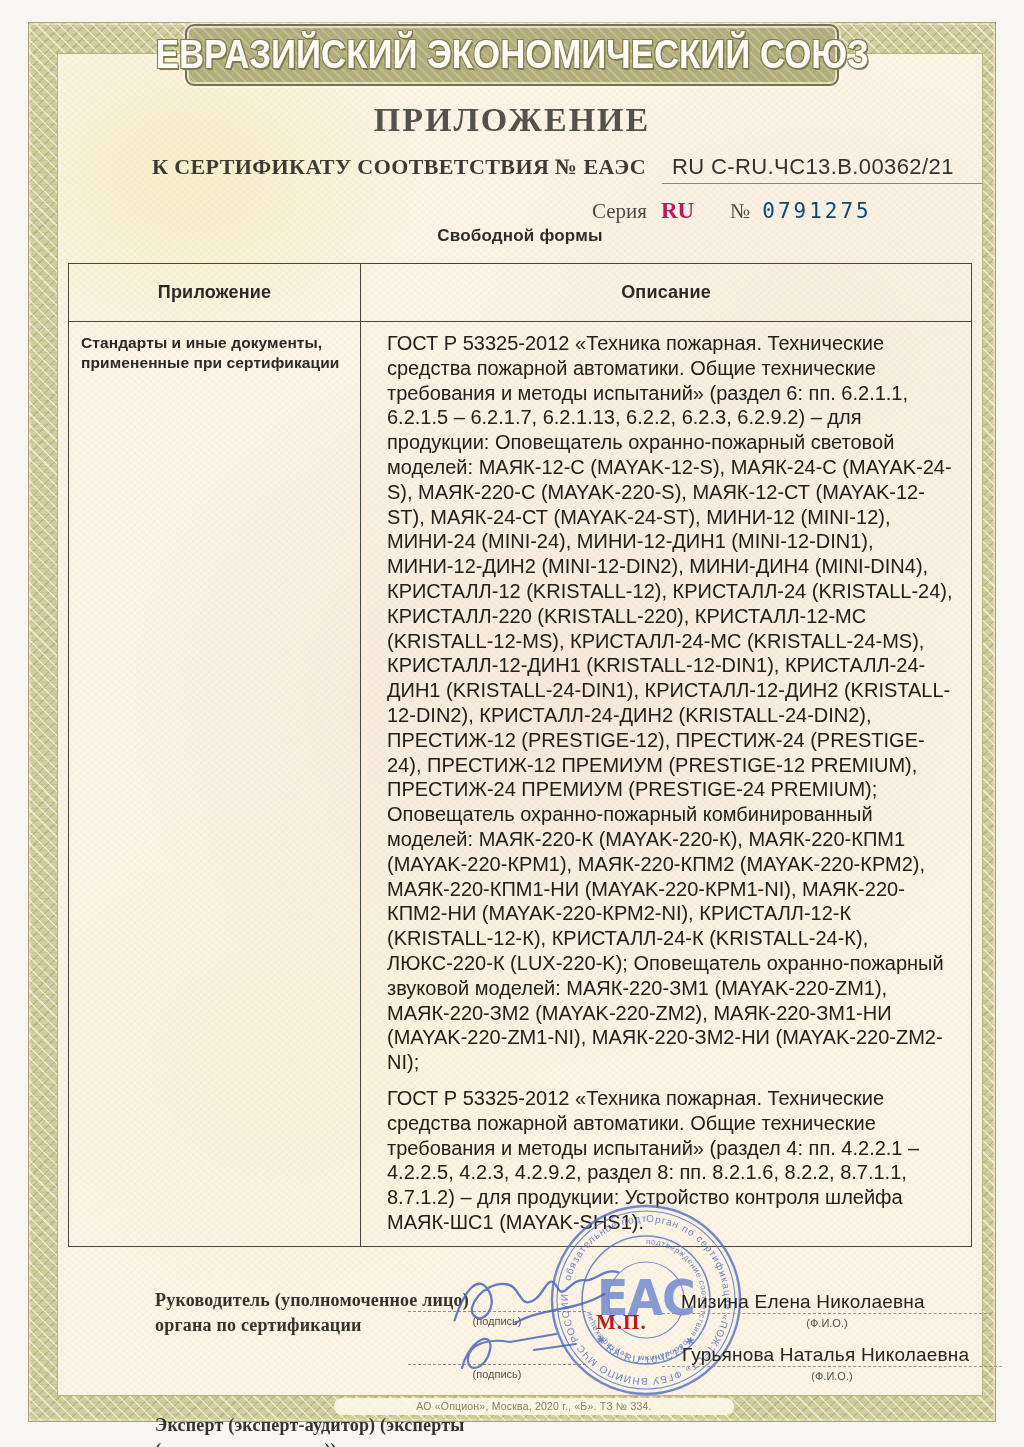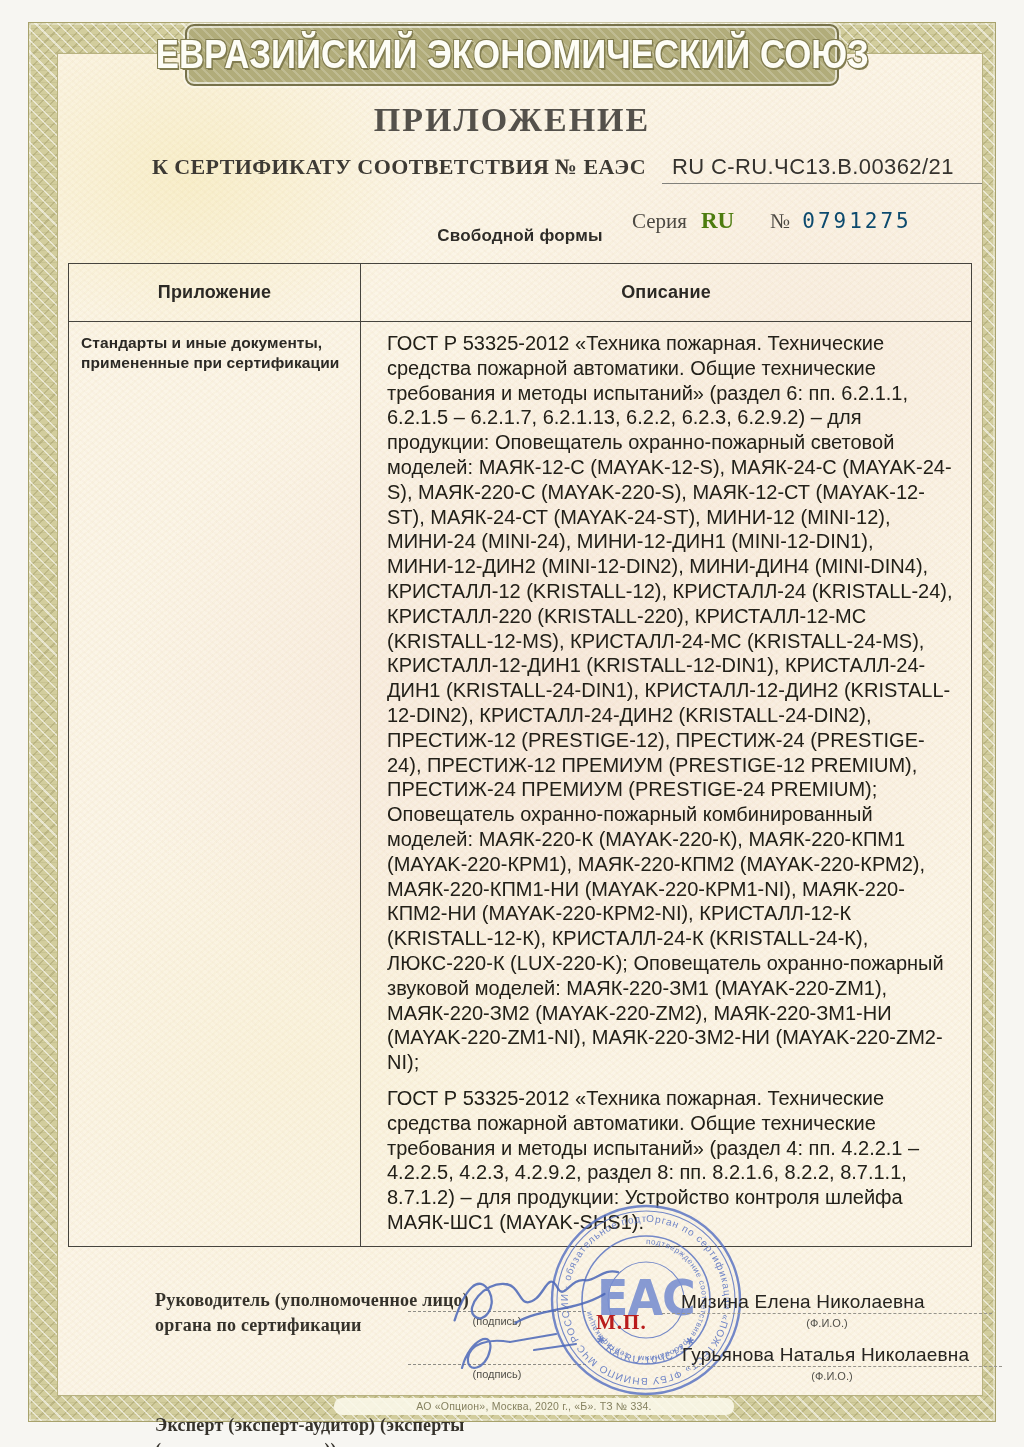--- a/index.html
+++ b/index.html
@@ -64,24 +64,24 @@
   .subtitle-label{
     font-family:"Liberation Serif",serif;font-weight:600;
     font-size:22px;letter-spacing:.4px;color:#3d3a34;white-space:nowrap;
   }
   .cert-number{
     flex:1;margin-left:16px;border-bottom:1.5px solid #81817b;
     font-family:"Liberation Sans",sans-serif;font-size:22px;color:#34322e;
     padding:0 4px 3px 10px;letter-spacing:.4px;white-space:nowrap;
   }
   .series-row{
-    position:absolute;left:592px;top:208px;display:flex;align-items:baseline;margin-left:40px;
+    position:absolute;left:592px;top:198px;display:flex;align-items:baseline;
   }
   .series-label{font-family:"Liberation Serif",serif;font-size:21px;color:#4c4943;}
-  .series-value{font-family:"Liberation Serif",serif;font-weight:bold;font-size:23px;color:#4d7c0f;margin-left:14px;}
+  .series-value{font-family:"Liberation Serif",serif;font-weight:bold;font-size:23px;color:#be185d;margin-left:14px;}
   .number-sign{font-family:"Liberation Serif",serif;font-size:21px;color:#4c4943;margin-left:36px;}
   .blank-number{font-family:"DejaVu Sans Mono",monospace;font-size:21px;color:#0c4a6e;margin-left:12px;letter-spacing:3px;}
   .form-type{
     position:absolute;left:0;top:226px;width:1040px;text-align:center;
     font-size:17px;font-weight:bold;color:#2e2c28;letter-spacing:.2px;
   }
   
   .main-table{
     position:absolute;left:68px;top:263px;width:904px;height:652px;
     border-collapse:collapse;table-layout:fixed;

